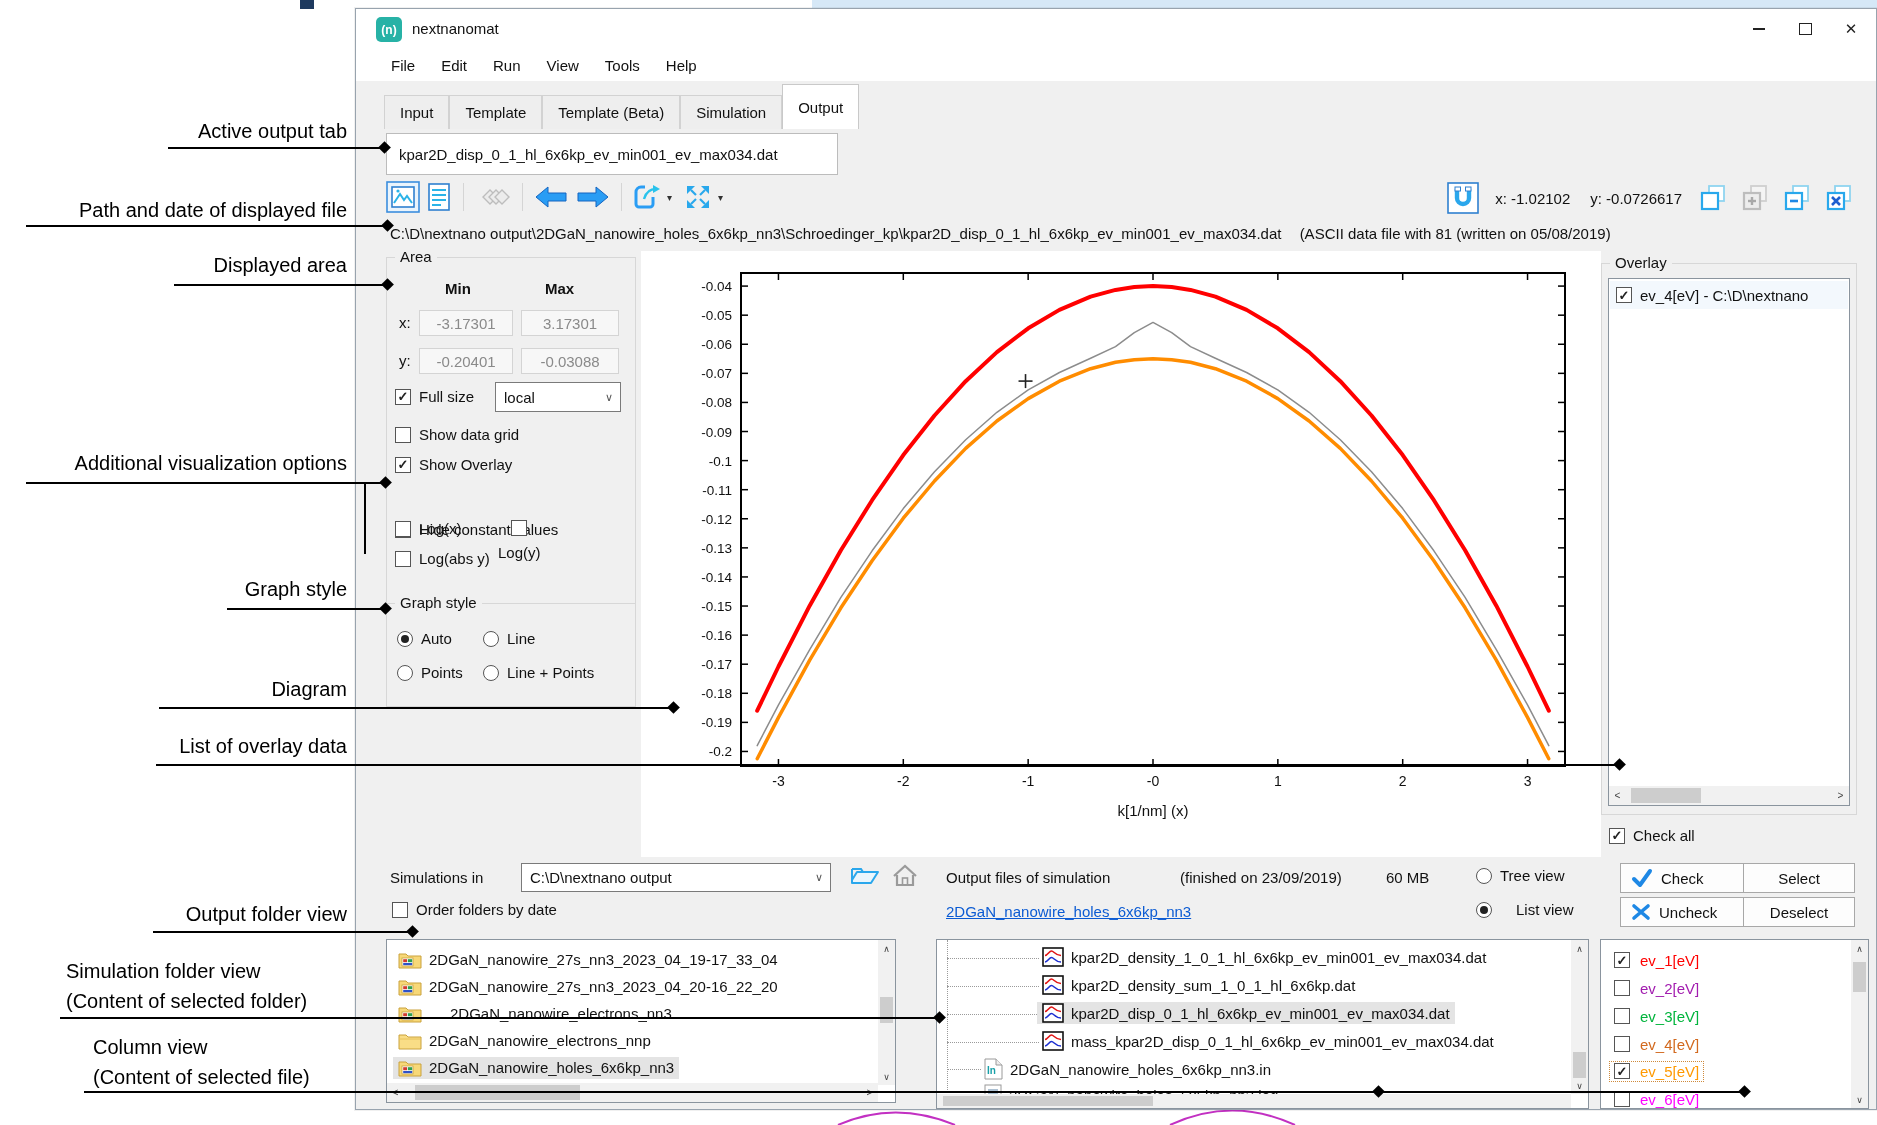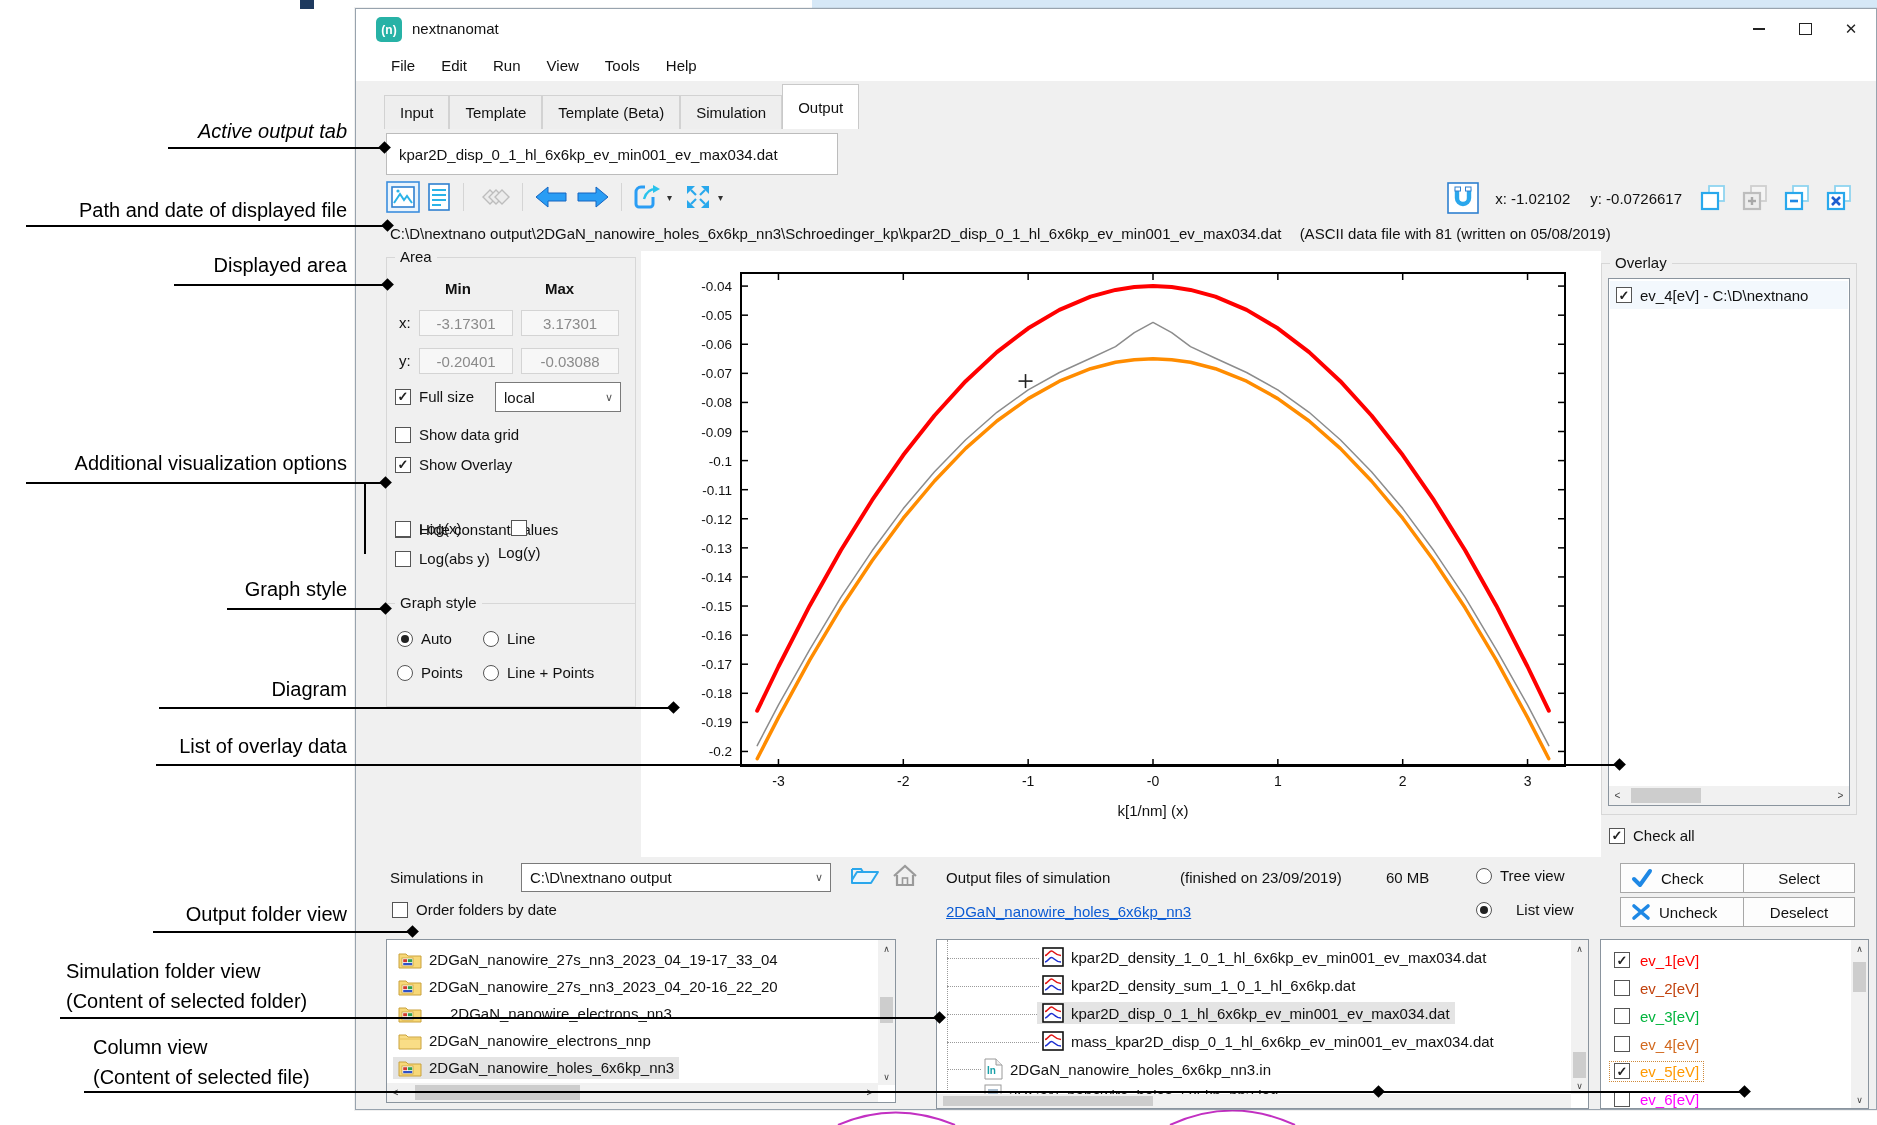--- a/index.html
+++ b/index.html
@@ -681,21 +681,21 @@
               <span class="evchip">
                 <span class="cb">
                   <span class="mk">✓</span>
                 </span>
                 <span class="evlbl" style="color: rgb(255, 0, 0);">ev_1[eV]</span>
               </span>
             </div>
             <div class="evrow" style="top: 35px;">
               <span class="evchip">
                 <span class="cb"></span>
-                <span class="evlbl" style="color: #c2410c;">ev_2[eV]</span>
+                <span class="evlbl" style="color: #a21caf;">ev_2[eV]</span>
               </span>
             </div>
             <div class="evrow" style="top: 63px;">
               <span class="evchip">
                 <span class="cb"></span>
                 <span class="evlbl" style="color: rgb(0, 180, 60);">ev_3[eV]</span>
               </span>
             </div>
             <div class="evrow" style="top: 91px;">
               <span class="evchip">
@@ -721,21 +721,21 @@
         <div class="vscroll" style="right:0;top:0;bottom:0;">
           <span class="sarrow up">∧</span>
           <span class="sarrow down">∨</span>
           <span class="vthumb" style="top:22px;height:30px;"></span>
         </div>
       </div>
     </div>
   </div>
 
   <div class="ann-layer" id="ann-layer">
-      <div class="ann-text" style="right: 1530px; text-align: center; top: 116px; font-style: italic;">
+      <div class="ann-text" style="right: 1530px; text-align: center; top: 116px;">
         <div>Active output tab</div>
       </div>
       <div class="ann-line" style="left: 168px; top: 147px; width: 216px;"></div>
       <div class="ann-diamond" style="left: 380px; top: 143px;"></div>
       <div class="ann-text" style="right: 1530px; text-align: center; top: 195px;">
         <div>Path and date of displayed file</div>
       </div>
       <div class="ann-line" style="left: 26px; top: 225px; width: 361px;"></div>
       <div class="ann-diamond" style="left: 383px; top: 221px;"></div>
       <div class="ann-text" style="right: 1530px; text-align: right; top: 250px;">

